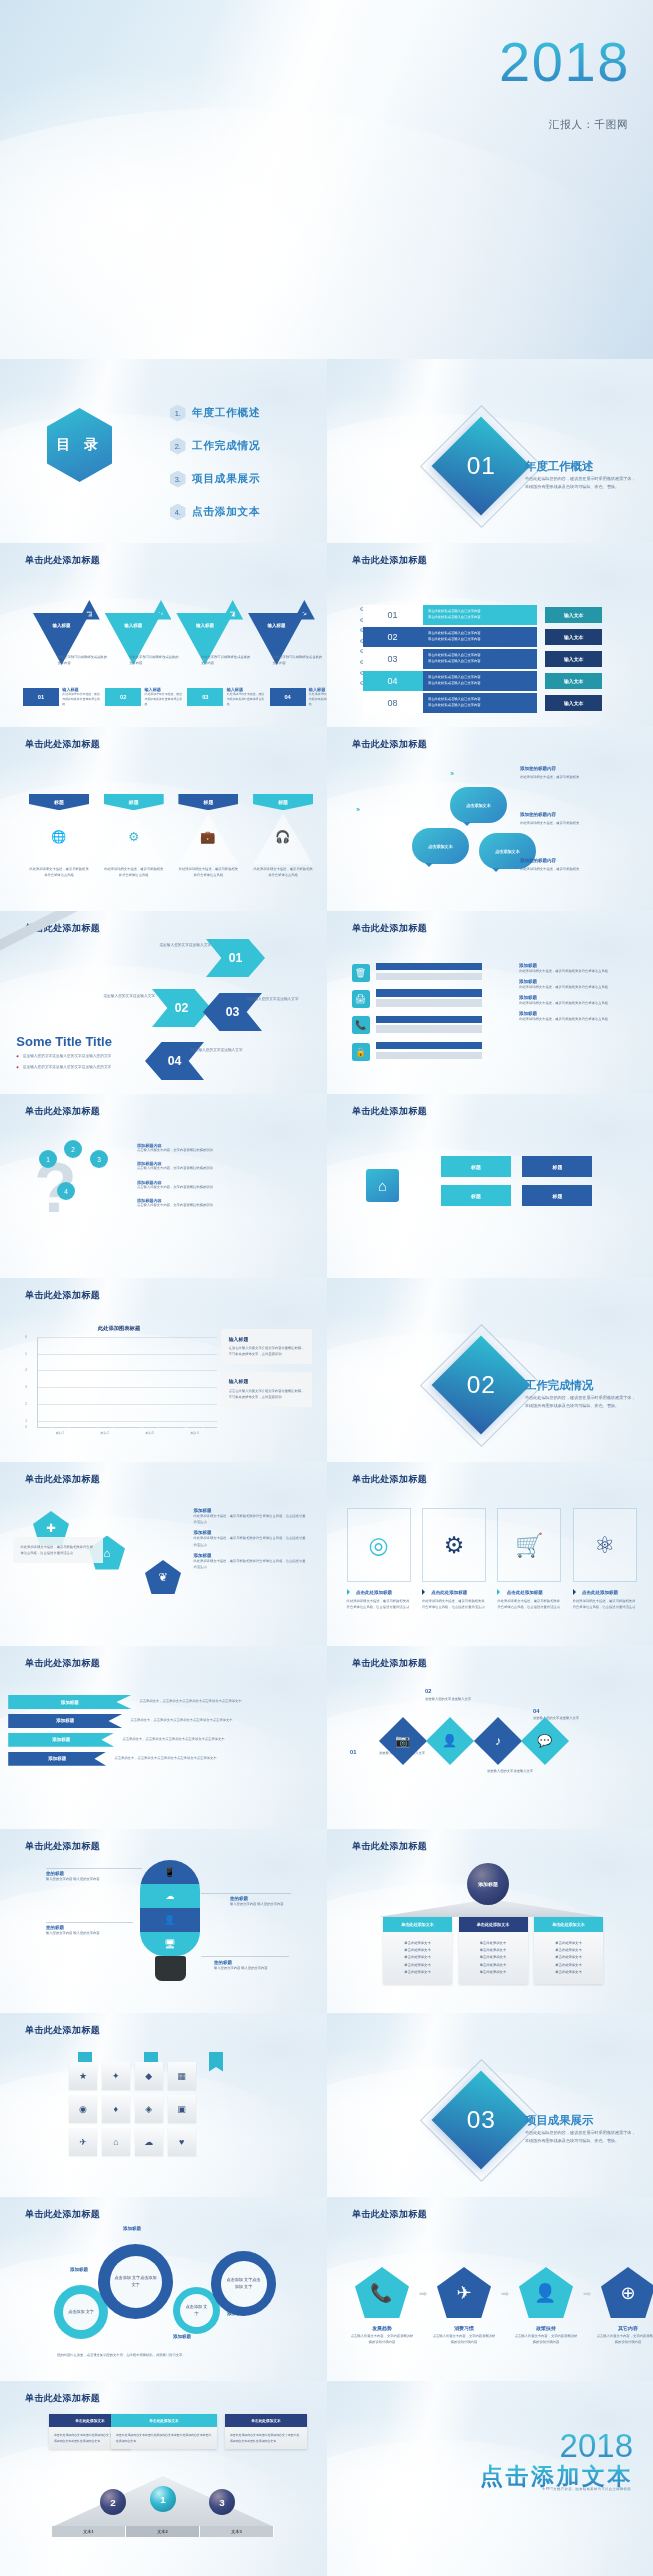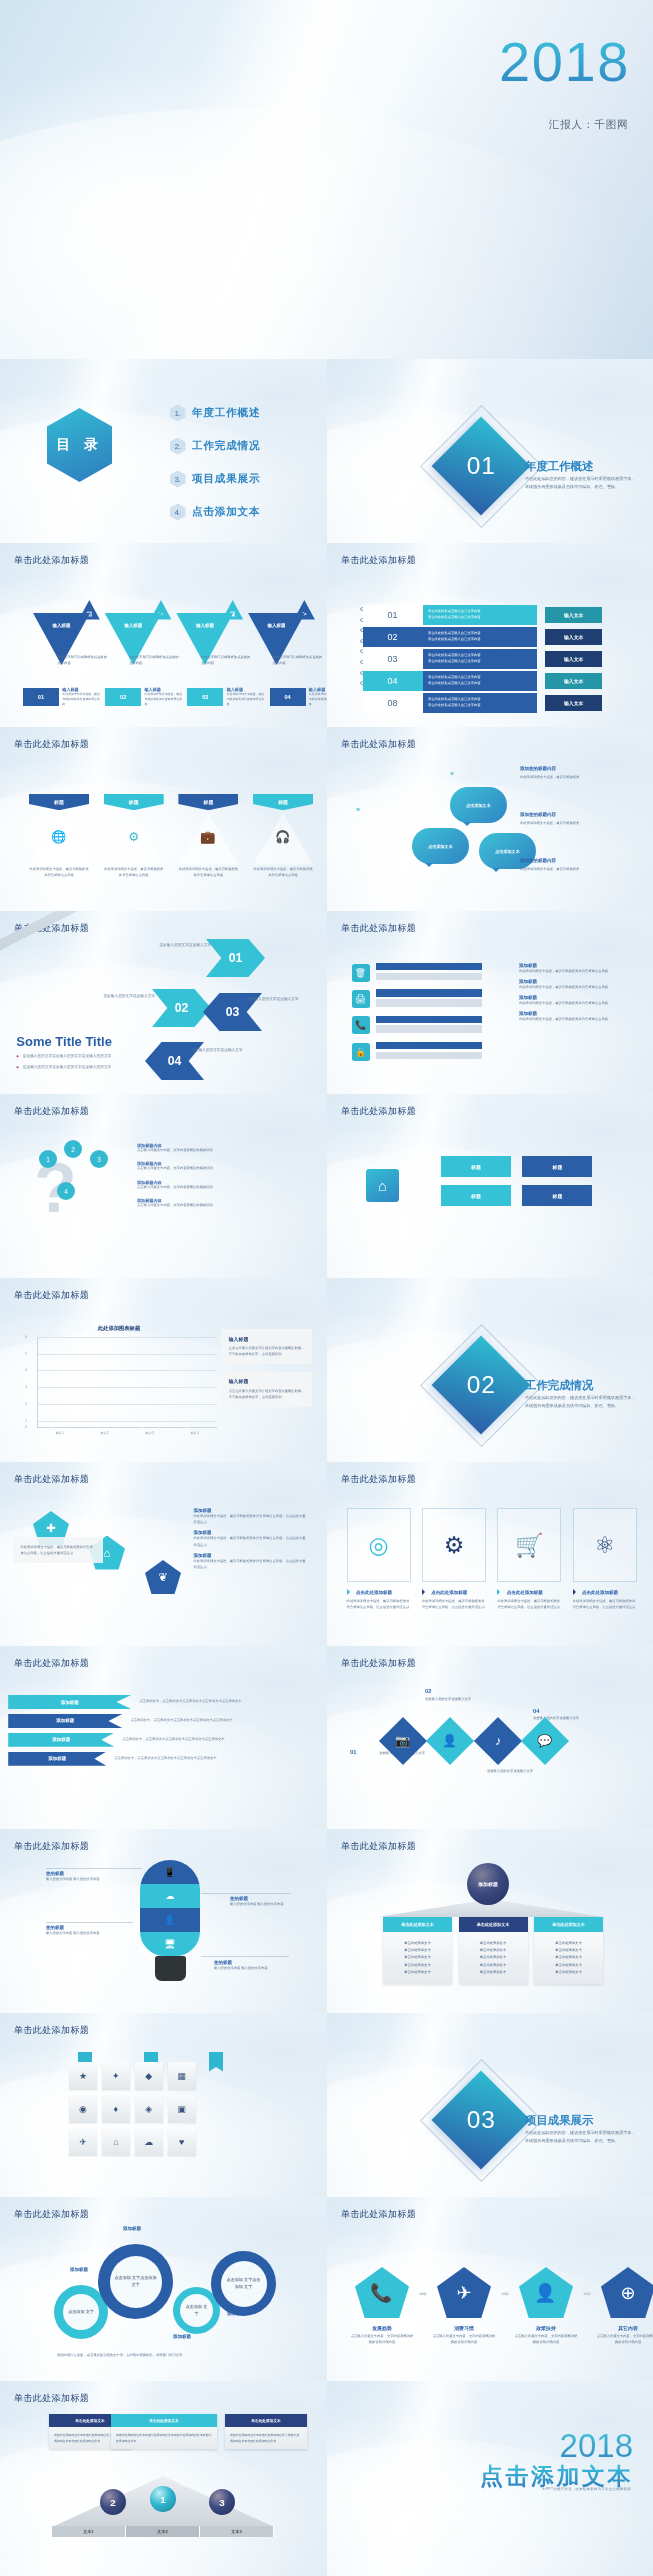--- a/index.html
+++ b/index.html
@@ -30,22 +30,22 @@
   .slide::after{
     content:""; position:absolute; left:-40%; bottom:-90%;
     width:150%; height:160%;
     border-radius:50%;
     background: radial-gradient(ellipse at 40% 30%, rgba(255,255,255,.8) 0%, rgba(255,255,255,0) 60%);
     pointer-events:none;
   }
   .slide > * { position:relative; z-index:2; }
 
   .hd {
-    position:absolute; left:14px; top:10.6px;
-    font-size:9px; font-weight:normal; color:#1f3f73;
+    position:absolute; left:25px; top:10.6px;
+    font-size:9px; font-weight:bold; color:#1f3f73;
     letter-spacing:0.4px;
   }
 
   
   .cover { left:0; top:0; width:653px; height:359px;
     background:
       radial-gradient(ellipse 60% 70% at 20% 60%, rgba(255,255,255,.98) 0%, rgba(255,255,255,0) 60%),
       linear-gradient(120deg, #cfe4f1 0%, #e7f2f9 30%, #f6fbfd 50%, #dfeaf4 78%, #ccdfee 100%);
   }
   .cover::before{

